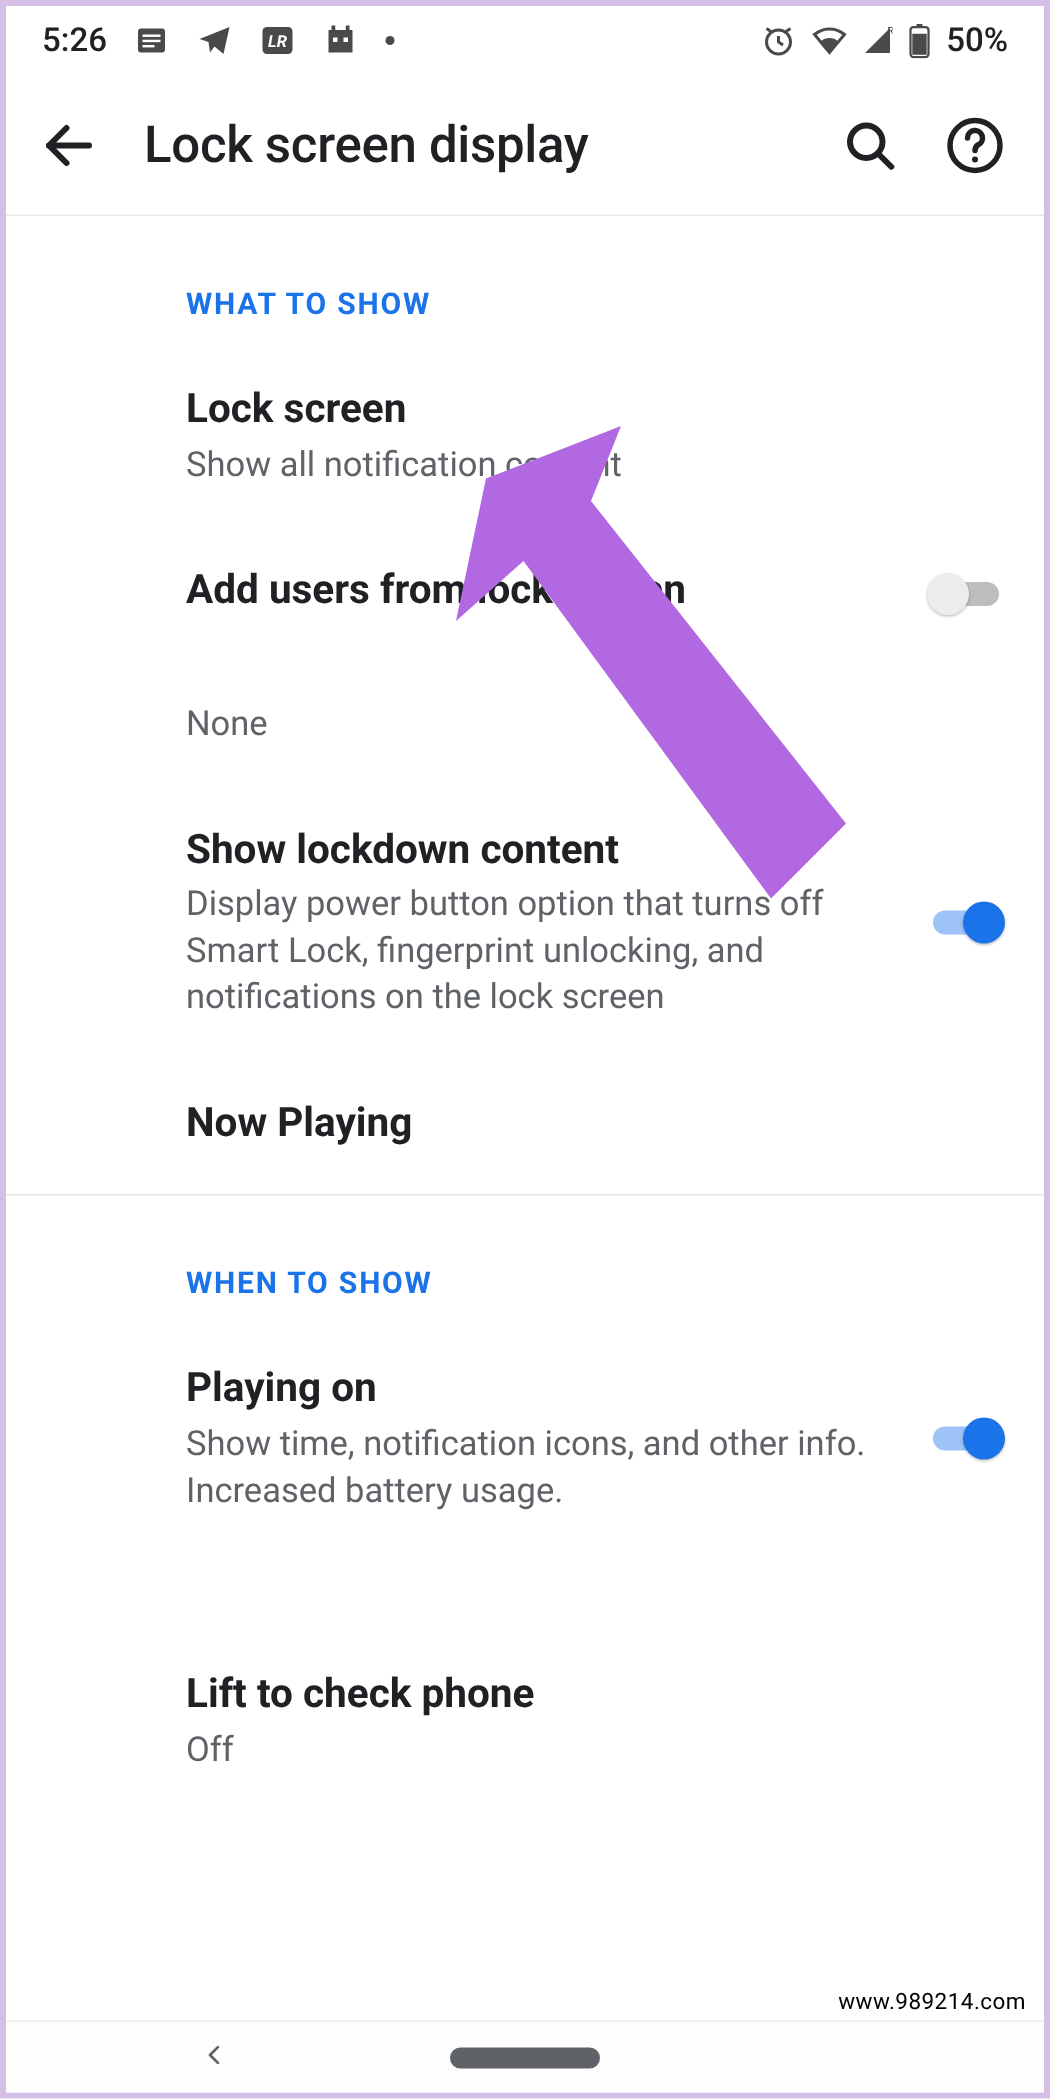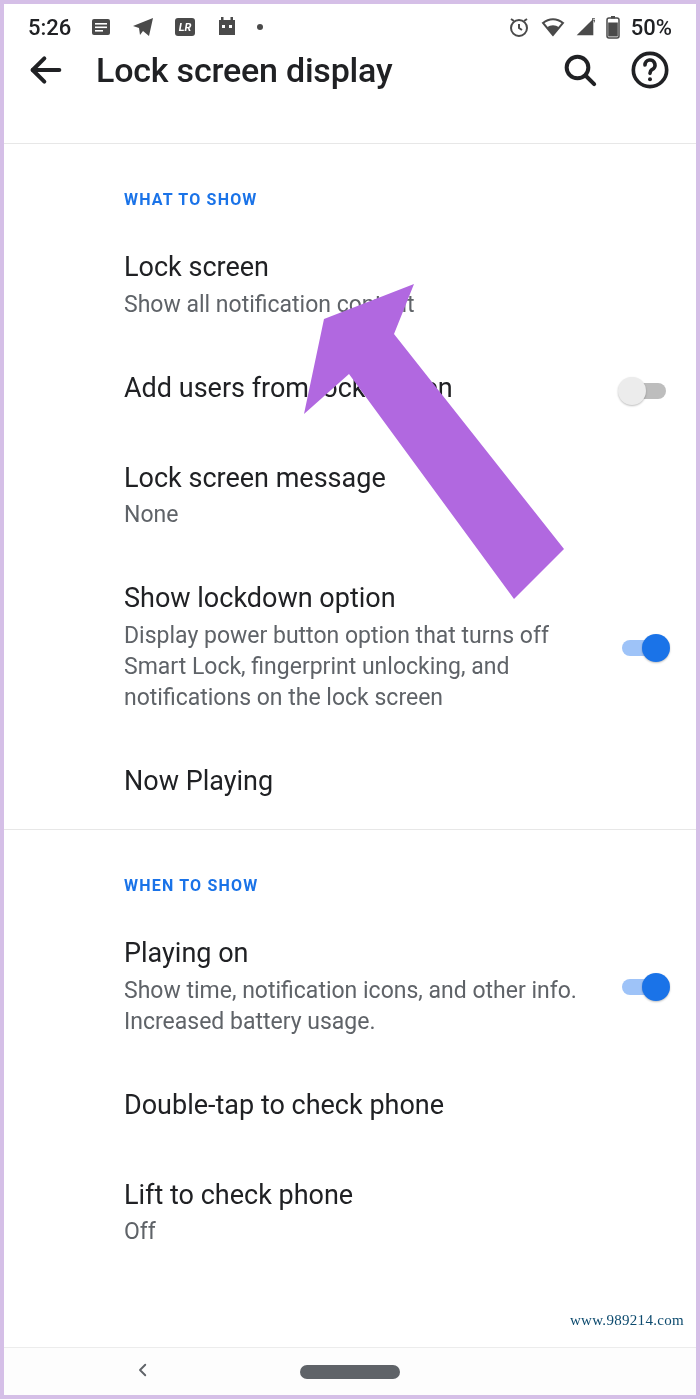--- a/index.html
+++ b/index.html
@@ -32,56 +32,58 @@
   .sb-left { display: flex; align-items: center; gap: 18px; text-align: center; }
   .sb-right { display: flex; align-items: center; gap: 10px; }
   .sb-icon { width: 24px; height: 24px; display:flex; align-items:center; justify-content:center; }
   .sb-icon svg { width: 100%; height: 100%; }
   .dot { width:6px; height:6px; background:#4a4a4a; border-radius:50%; }
 
   
   .appbar {
     height: 94px;
     display: flex;
+    align-items: center;
     padding: 0 26px 0 22px;
     gap: 30px;
     border-bottom: 1px solid #e7e7e7;
   }
   .appbar-title {
     flex: 1;
     font-size: 34px;
     font-weight: 500;
     color: #202124;
     letter-spacing: -0.2px;
   }
   .appbar-icon { width: 40px; height: 40px; display:flex; align-items:center; justify-content:center; }
   .appbar-icon svg { width: 100%; height: 100%; }
 
   
   .content { padding: 0; }
   .section-header {
     padding: 46px 0 16px 120px;
-    font-size: 16px;
+    font-size: 20px;
     font-weight: 700;
     color: #1a73e8;
     letter-spacing: 1.2px;
   }
 
   .row {
     display: flex;
     align-items: flex-start;
     padding: 26px 26px 26px 120px;
     gap: 20px;
   }
   .row-text { flex: 1; min-width: 0; }
   .row-title {
     font-size: 27px;
     color: #202124;
     line-height: 1.25;
     margin-bottom: 4px;
+    font-weight: bold;
   }
   .row-sub {
     font-size: 23px;
     color: #5f6368;
     line-height: 1.35;
   }
 
   .switch {
     align-self: center;
     flex: 0 0 auto;
@@ -132,25 +134,24 @@
   .pill {
     width: 100px; height: 14px; background:#5f6368; border-radius: 8px;
     margin: 0 auto;
   }
   .nav-back svg { width: 18px; height: 18px; }
   .nav-spacer { width: 18px; }
 
   
   .watermark {
     position: absolute;
-    right: 12px; bottom: 66px;
+    right: 12px; bottom: 52px;
     font-size: 15px;
-    color: #0c4a6e;
+    color: #000000;
     letter-spacing: .3px;
-    font-family: Liberation Serif, serif;
   }
 </style>
 </head>
 <body>
 
 <div class="device">
 
   <div class="statusbar">
     <div class="sb-left">
       <span>5:26</span>
@@ -254,28 +255,27 @@
         <div class="row-title">Add users from lock screen</div>
       </div>
       <div class="switch">
         <div class="track"></div>
           <div class="thumb"></div>
       </div>
     </div>
 
     <div class="row">
       <div class="row-text">
-        <div class="row-title">Lock screen message</div>
         <div class="row-sub">None</div>
       </div>
     </div>
 
     <div class="row">
       <div class="row-text">
-        <div class="row-title">Show lockdown option</div>
+        <div class="row-title">Show lockdown content</div>
         <div class="row-sub">Display power button option that turns off Smart Lock, fingerprint unlocking, and notifications on the lock screen</div>
       </div>
       <div class="switch on">
         <div class="track"></div>
           <div class="thumb"></div>
       </div>
     </div>
 
     <div class="row">
       <div class="row-text">
@@ -293,21 +293,20 @@
         <div class="row-sub">Show time, notification icons, and other info. Increased battery usage.</div>
       </div>
       <div class="switch on">
         <div class="track"></div>
           <div class="thumb"></div>
       </div>
     </div>
 
     <div class="row">
       <div class="row-text">
-        <div class="row-title">Double-tap to check phone</div>
       </div>
     </div>
 
     <div class="row">
       <div class="row-text">
         <div class="row-title">Lift to check phone</div>
         <div class="row-sub">Off</div>
       </div>
     </div>
 

